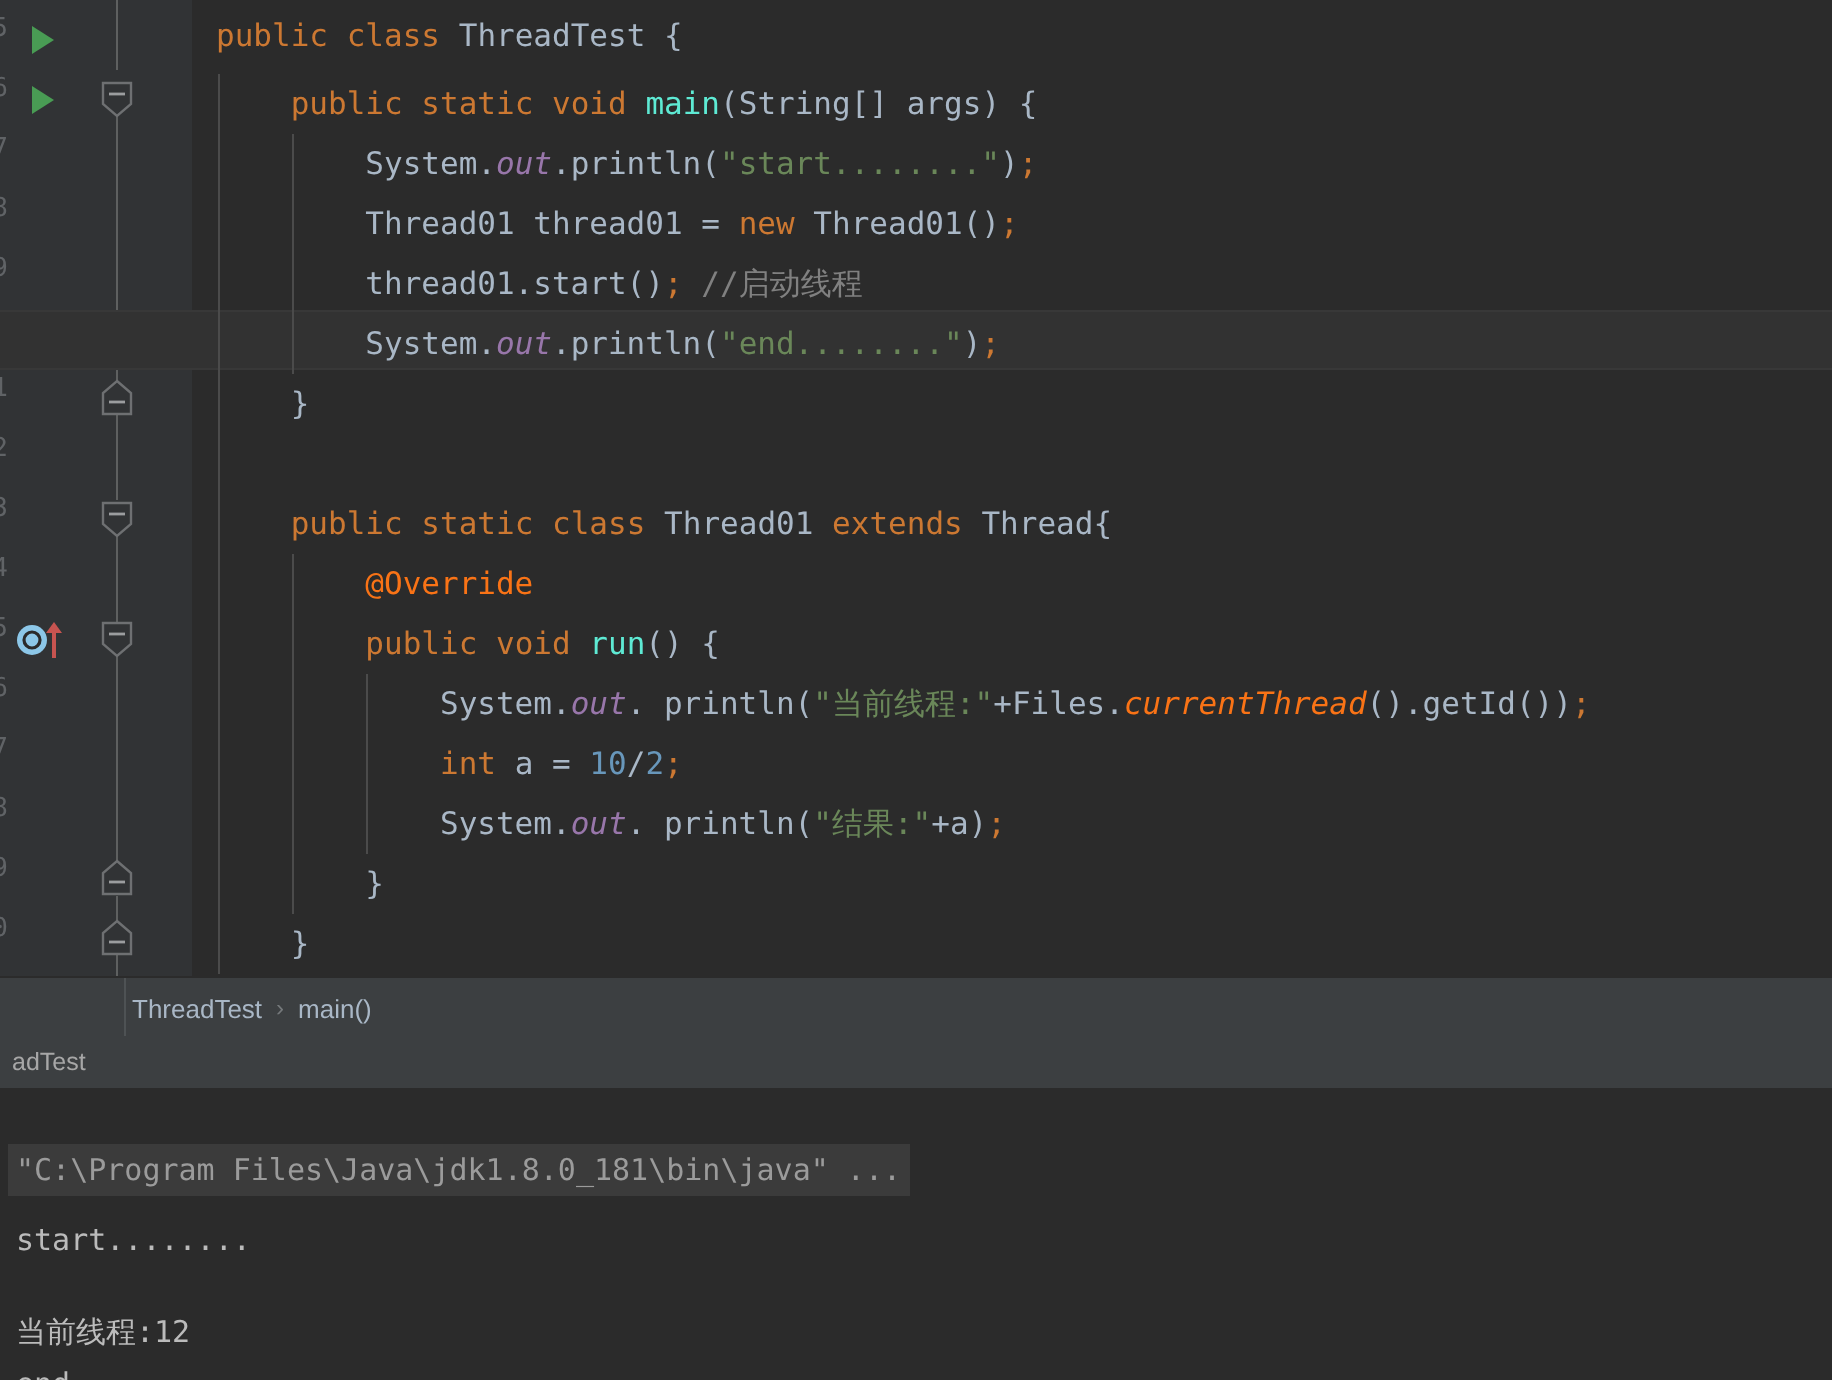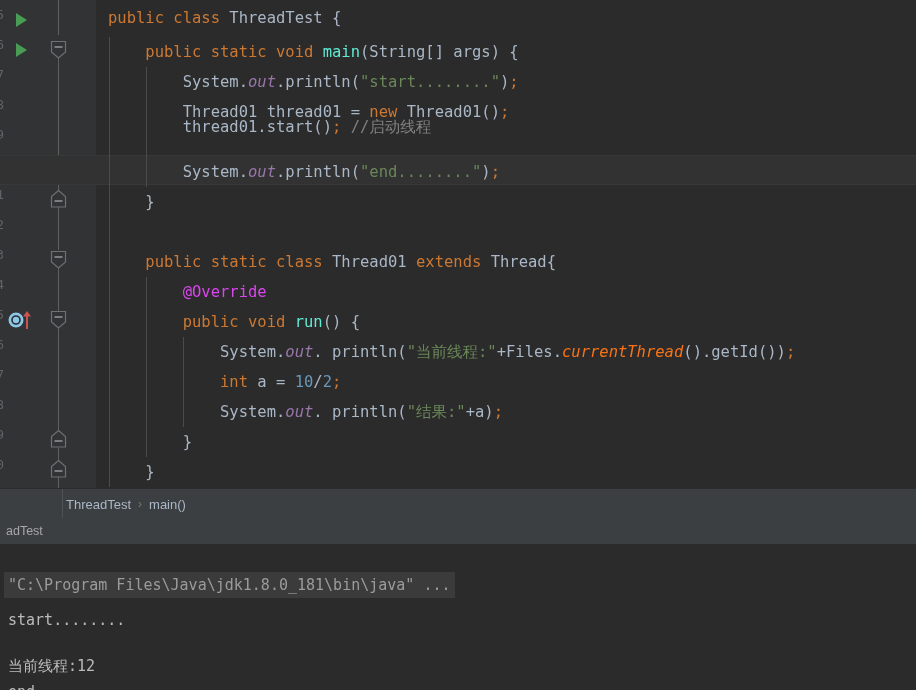--- a/index.html
+++ b/index.html
@@ -52,21 +52,21 @@
   }
 
   
   .kw  { color: #cc7832; }
   .cls { color: #a9b7c6; }
   .str { color: #6a8759; }
   .num { color: #6897bb; }
   .cmt { color: #808080; }
   .fld { color: #9876aa; font-style: italic; }
   .mth { color: #5eead4; }
-  .ann { color: #d946ef; }
+  .ann { color: #f97316; }
   .stat{ color: #f97316; font-style: italic; }
   .punct { color: #a9b7c6; }
   .semi { color: #cc7832; }
 
   
   .run-tri {
     position: absolute; width: 0; height: 0;
     border-left: 11px solid #499c54;
     border-top: 7px solid transparent;
     border-bottom: 7px solid transparent;
@@ -209,21 +209,21 @@
           <div class="indent-guide" style="left: 13px; top: 37px; height: 450px;"></div>
           <div class="indent-guide" style="left: 50px; top: 67px; height: 120px;"></div>
           <div class="indent-guide" style="left: 50px; top: 277px; height: 180px;"></div>
           <div class="indent-guide" style="left: 87px; top: 337px; height: 90px;"></div>
         </div>
       <div id="code-lines">
           <div class="line" style="top: 3px; left: 12px;"><span class="kw">public</span><span class="punct"> </span><span class="kw">class</span><span class="punct"> </span><span class="cls">ThreadTest</span><span class="punct"> {</span></div>
           <div class="line" style="top: 37px; left: 12px;"><span class="punct">    </span><span class="kw">public</span><span class="punct"> </span><span class="kw">static</span><span class="punct"> </span><span class="kw">void</span><span class="punct"> </span><span class="mth">main</span><span class="punct">(</span><span class="cls">String[] args</span><span class="punct">) {</span></div>
           <div class="line" style="top: 67px; left: 12px;"><span class="cls">        System.</span><span class="fld">out</span><span class="cls">.println(</span><span class="str">"start........"</span><span class="punct">)</span><span class="semi">;</span></div>
           <div class="line" style="top: 97px; left: 12px;"><span class="cls">        Thread01 thread01 </span><span class="punct">=</span><span class="punct"> </span><span class="kw">new</span><span class="cls"> Thread01()</span><span class="semi">;</span></div>
-          <div class="line" style="top: 112px; left: 12px; text-align: right;"><span class="cls">        thread01.start()</span><span class="semi">;</span><span class="punct"> </span><span class="cmt">//启动线程</span></div>
+          <div class="line" style="top: 127px; left: 12px; text-align: right;"><span class="cls">        thread01.start()</span><span class="semi">;</span><span class="punct"> </span><span class="cmt">//启动线程</span></div>
           <div class="line" style="top: 157px; left: 12px;"><span class="cls">        System.</span><span class="fld">out</span><span class="cls">.println(</span><span class="str">"end........"</span><span class="punct">)</span><span class="semi">;</span></div>
           <div class="line" style="top: 187px; left: 12px;"><span class="punct">    }</span></div>
           <div class="line" style="top: 217px; left: 12px;"></div>
           <div class="line" style="top: 247px; left: 12px;"><span class="punct">    </span><span class="kw">public</span><span class="punct"> </span><span class="kw">static</span><span class="punct"> </span><span class="kw">class</span><span class="punct"> </span><span class="cls">Thread01</span><span class="punct"> </span><span class="kw">extends</span><span class="punct"> </span><span class="cls">Thread</span><span class="punct">{</span></div>
           <div class="line" style="top: 277px; left: 12px;"><span class="ann">        @Override</span></div>
           <div class="line" style="top: 307px; left: 12px;"><span class="punct">        </span><span class="kw">public</span><span class="punct"> </span><span class="kw">void</span><span class="punct"> </span><span class="mth">run</span><span class="punct">() {</span></div>
           <div class="line" style="top: 337px; left: 12px;"><span class="cls">            System.</span><span class="fld">out</span><span class="cls">. println(</span><span class="str">"当前线程:"</span><span class="cls">+Files.</span><span class="stat">currentThread</span><span class="cls">().getId())</span><span class="semi">;</span></div>
           <div class="line" style="top: 367px; left: 12px;"><span class="punct">            </span><span class="kw">int</span><span class="cls"> a </span><span class="punct">=</span><span class="punct"> </span><span class="num">10</span><span class="punct">/</span><span class="num">2</span><span class="semi">;</span></div>
           <div class="line" style="top: 397px; left: 12px;"><span class="cls">            System.</span><span class="fld">out</span><span class="cls">. println(</span><span class="str">"结果:"</span><span class="cls">+a)</span><span class="semi">;</span></div>
           <div class="line" style="top: 427px; left: 12px;"><span class="punct">        }</span></div>

